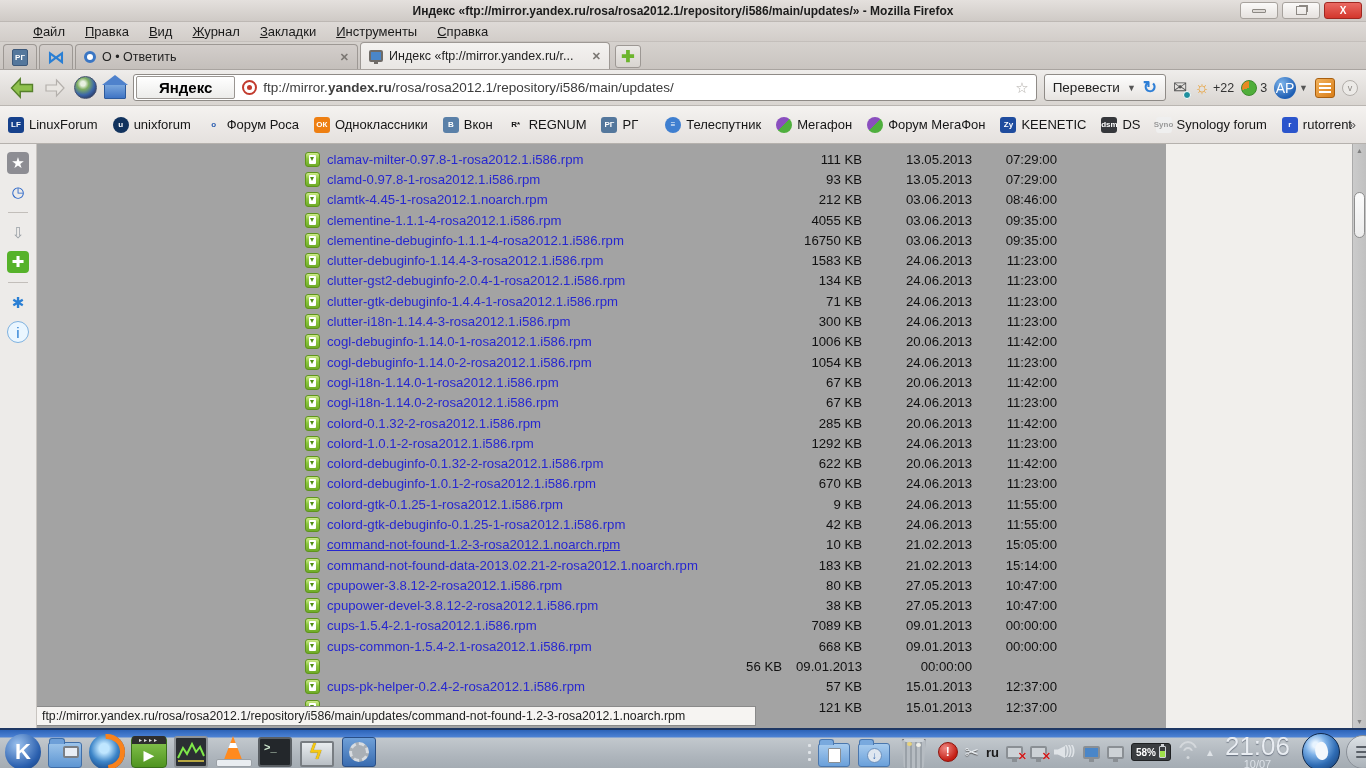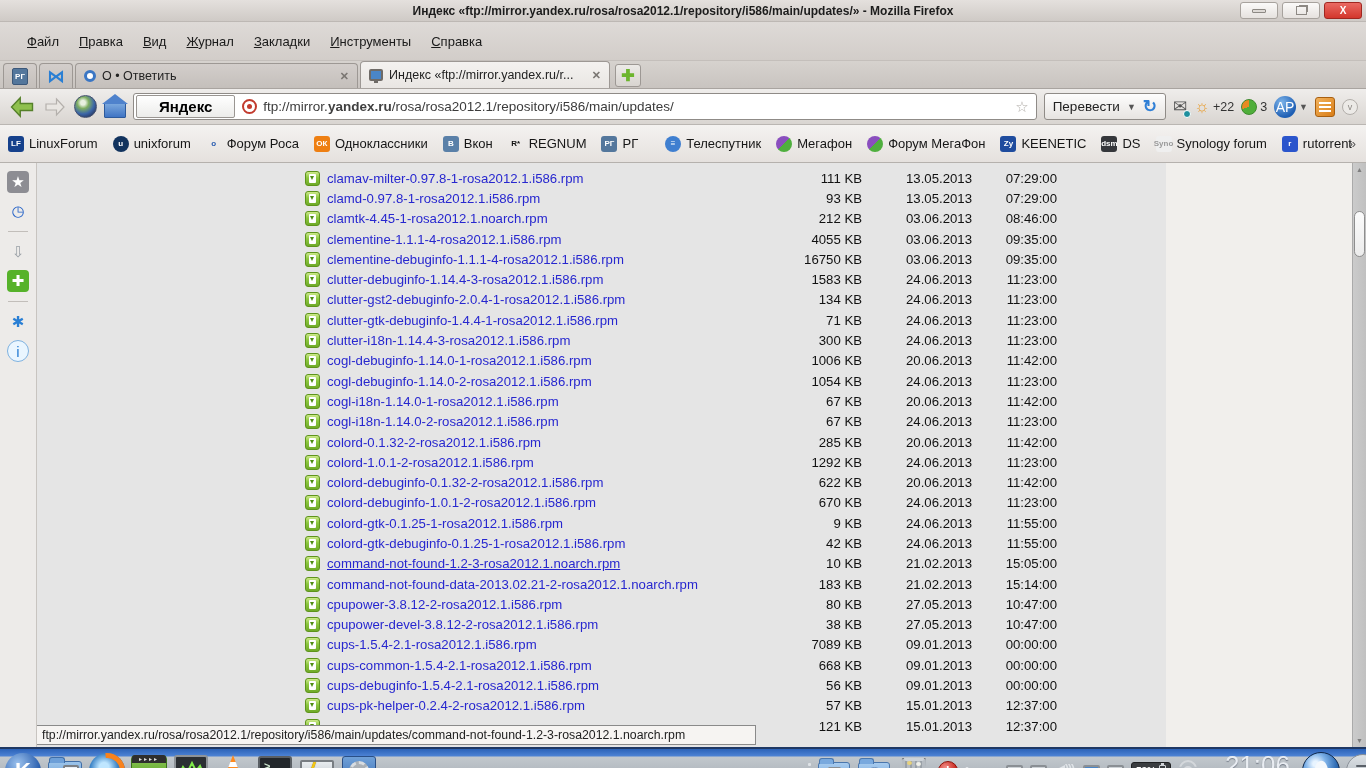--- a/index.html
+++ b/index.html
@@ -8,21 +8,21 @@
 
   
   .titlebar{height:22px;background:linear-gradient(#e4e0dd,#cfcac6);display:flex;align-items:center;justify-content:center;position:relative;border-bottom:1px solid #bdb8b4;}
   .titlebar .ttl{font-size:12px;font-weight:bold;color:#1c1c1c;}
   .winbtns{position:absolute;right:4px;top:2px;display:flex;gap:4px;}
   .winbtn{width:38px;height:17px;border:1px solid #a7a29d;border-radius:3px;background:linear-gradient(#fbfaf9,#e6e2df);display:flex;align-items:center;justify-content:center;font-size:10px;color:#6e6a66;font-weight:bold;}
   .winbtn.close{background:linear-gradient(#ea6a62,#d3362c);color:#fff;border-color:#a02720;}
   .winbtn.min .glyph{width:14px;height:4px;border:1px solid #8d8984;background:#dedad6;border-radius:1px;font-size:0;}
   .winbtn.rest .glyph{width:11px;height:9px;border:1px solid #8d8984;background:transparent;box-shadow:2px -2px 0 -1px #8d8984;font-size:0;}
 
-  .menubar{height:39px;background:linear-gradient(#dedad7,#d2cdc9);display:flex;align-items:center;gap:2px;padding-left:18px;border-bottom:1px solid #c4bfbb;}
+  .menubar{height:20px;background:linear-gradient(#dedad7,#d2cdc9);display:flex;align-items:center;gap:2px;padding-left:24px;border-bottom:1px solid #c4bfbb;}
   .menu-item{display:inline-block;font-size:13px;color:#1a1a1a;padding:2px 9px;}
   .menu-item::first-letter{text-decoration:underline;}
 
   
   .tabbar{height:28px;background:linear-gradient(#d6d2ce,#c9c4c0);display:flex;align-items:flex-end;padding:0 3px;border-bottom:1px solid #a9a4a0;}
   .tab{height:25px;border:1px solid #9d9894;border-bottom:none;border-radius:4px 4px 0 0;display:flex;align-items:center;gap:6px;padding:0 8px;background:linear-gradient(#d3cecb,#c4bfbb);margin-right:2px;}
   .tab.pinned{width:34px;justify-content:center;}
   .tab.active{background:linear-gradient(#f4f2f0,#e9e6e3);height:27px;}
   .tab .title{font-size:12.5px;color:#222;white-space:nowrap;overflow:hidden;max-width:225px;}
   .tab .close{font-size:11px;color:#7b7773;font-weight:bold;margin-left:4px;}
@@ -69,21 +69,21 @@
   .bm .lbl{font-size:13px;color:#161616;white-space:nowrap;}
   .bmsep{width:1px;height:17px;background:#bcb8b4;margin:0 10px 0 2px;}
   .bmover{position:absolute;right:10px;font-size:13px;color:#555;}
 
   
   .main{position:relative;height:584px;display:flex;background:#fff;}
   .sidebarstrip{width:37px;background:#edebe9;border-right:1px solid #c8c4c0;display:flex;flex-direction:column;align-items:center;padding-top:8px;gap:7px;flex:none;}
   .sbi{width:22px;height:22px;display:flex;align-items:center;justify-content:center;font-size:15px;border-radius:4px;}
   .sbi.round{border-radius:50%;border:1px solid #7fb2e0;}
   .sbsep{width:20px;height:1px;background:#c2beba;margin:2px 0;}
-  .content{flex:1;position:relative;background:#e5e5e5;}
+  .content{flex:1;position:relative;background:#a3a3a3;}
   .gutter{position:absolute;top:0;bottom:0;right:14px;width:186px;background:#f1efec;}
   .scrollbar{position:absolute;top:0;bottom:0;right:0;width:14px;background:linear-gradient(90deg,#cbcbcb,#c0c0c0);border-left:1px solid #aaa;}
   .scrollbar .up,.scrollbar .dn{position:absolute;left:0;right:0;text-align:center;font-size:7px;color:#7e7e7e;}
   .scrollbar .up{top:3px;} .scrollbar .dn{bottom:3px;}
   .thumb{position:absolute;left:1px;right:1px;top:48px;height:46px;background:linear-gradient(#fbfbfb,#ececec);border:1px solid #8e8e8e;border-radius:7px;}
 
   .listing{padding:5px 0 0 268px;}
   .row{display:grid;grid-template-columns:22px 455px 80px 110px 85px;align-items:center;height:20.3px;}
   .fic{width:15px;height:15px;border-radius:3px;background:linear-gradient(180deg,#cde98a,#8cc63f 45%,#6faa28);border:1px solid #5e941c;position:relative;}
   .fic i{position:absolute;left:3px;right:3px;top:2px;bottom:2px;background:#fff;border-radius:1px;}
@@ -560,21 +560,20 @@
           </span>
           <a class="fname" href="#">cups-common-1.5.4-2.1-rosa2012.1.i586.rpm</a>
           <span class="fsize">668 KB</span>
           <span class="fdate">09.01.2013</span>
           <span class="ftime">00:00:00</span>
         </div>
         <div class="row">
           <span class="fic">
             <i></i>
           </span>
-          <a class="fname" href="#">cups-debuginfo-1.5.4-2.1-rosa2012.1.i586.rpm</a>
           <span class="fsize">56 KB</span>
           <span class="fdate">09.01.2013</span>
           <span class="ftime">00:00:00</span>
         </div>
         <div class="row">
           <span class="fic">
             <i></i>
           </span>
           <a class="fname" href="#">cups-pk-helper-0.2.4-2-rosa2012.1.i586.rpm</a>
           <span class="fsize">57 KB</span>

